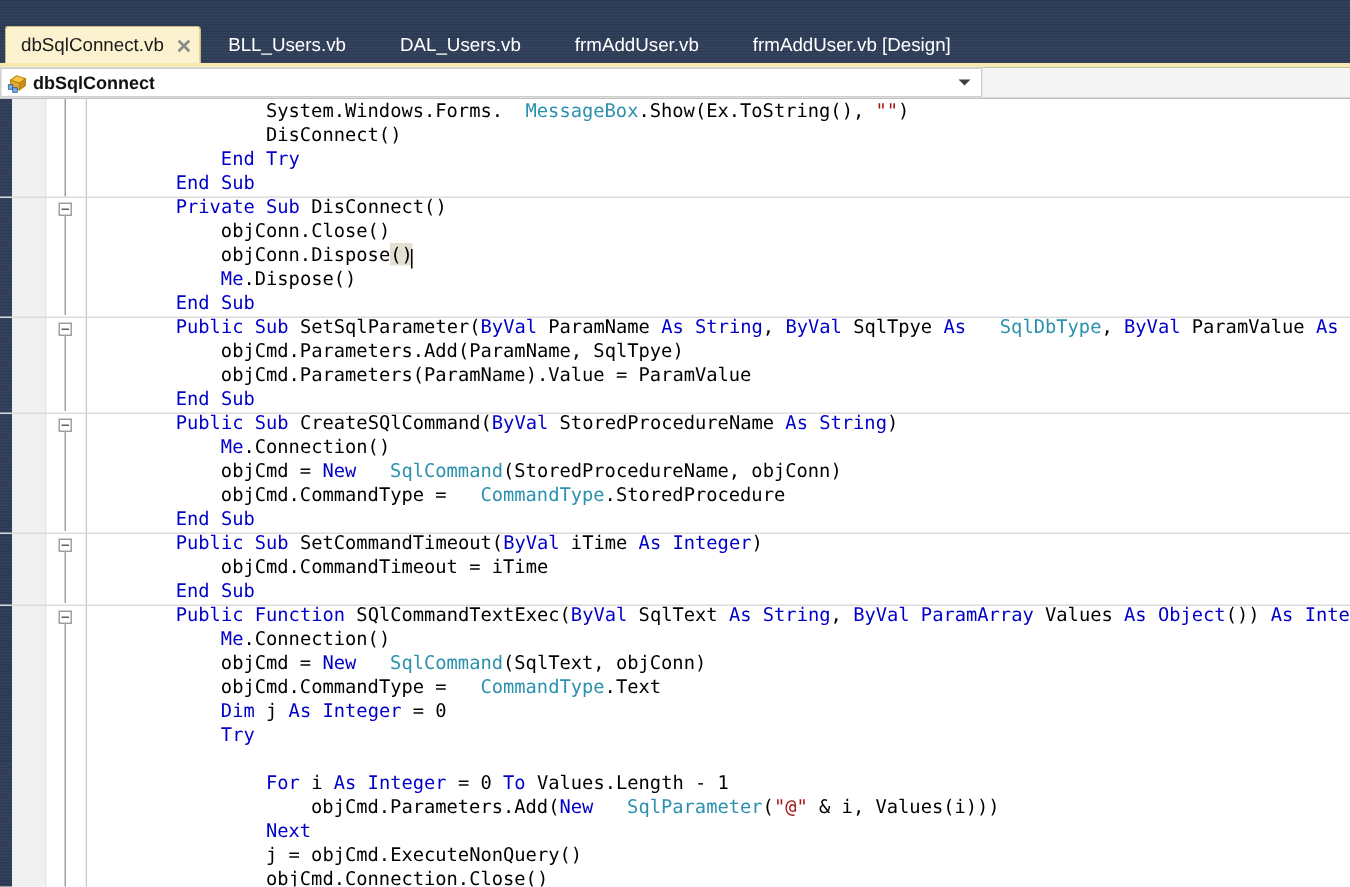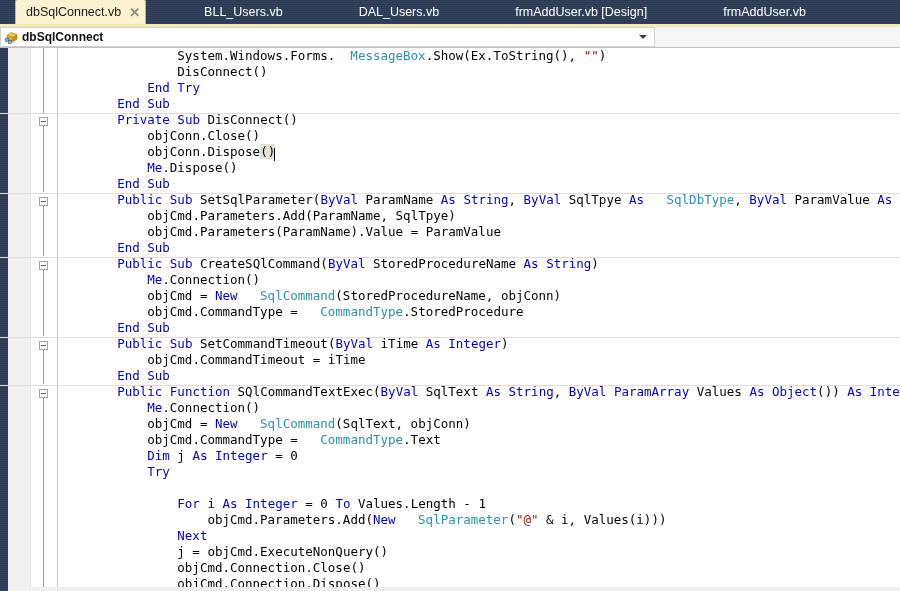--- a/index.html
+++ b/index.html
@@ -17,31 +17,30 @@
   #app {
     width: 900px;
     height: 591px;
     position: relative;
     overflow: hidden;
     background: #ffffff;
   }
 
   
   .tabbar {
-    height: 27px;
+    height: 45px;
     background: #2b3a55;
     background-image:
       repeating-linear-gradient(0deg, rgba(255,255,255,0.045) 0px, rgba(255,255,255,0.045) 1px, rgba(0,0,0,0) 1px, rgba(0,0,0,0) 2px);
     display: flex;
     align-items: flex-end;
     position: relative;
     box-sizing: border-box;
     border-bottom: 3px solid #f8e9b0;
-    padding-left: 15px;
-    gap: 40px;
+    padding-left: 3px;
   }
   .tab {
     height: 24px;
     display: flex;
     align-items: center;
     padding: 0 10px;
     color: #ffffff;
     font-size: 12.5px;
     font-family: "Liberation Sans", sans-serif;
     white-space: nowrap;
@@ -267,24 +266,24 @@
         <span>dbSqlConnect.vb</span>
         <span class="tab-close">✕</span>
       </div>
       <div class="tab inactive">
         <span>BLL_Users.vb</span>
       </div>
       <div class="tab inactive">
         <span>DAL_Users.vb</span>
       </div>
       <div class="tab inactive">
+        <span>frmAddUser.vb</span>
+      </div>
+      <div class="tab inactive">
         <span>frmAddUser.vb [Design]</span>
-      </div>
-      <div class="tab inactive">
-        <span>frmAddUser.vb</span>
       </div>
     </div>
 
   <div class="navbar">
     <div class="nav-combo left">
       <span class="icon-wrap">
         <svg width="14" height="13" viewBox="0 0 14 13">
           <polygon points="2,4.5 6,1.5 12,3.5 8,6.5" fill="#f6c445" stroke="#b8860b" stroke-width="0.7"></polygon>
           <polygon points="2,4.5 8,6.5 8,11 2,9" fill="#e0a92c" stroke="#b8860b" stroke-width="0.7"></polygon>
           <polygon points="8,6.5 12,3.5 12,8 8,11" fill="#c98f1e" stroke="#b8860b" stroke-width="0.7"></polygon>

